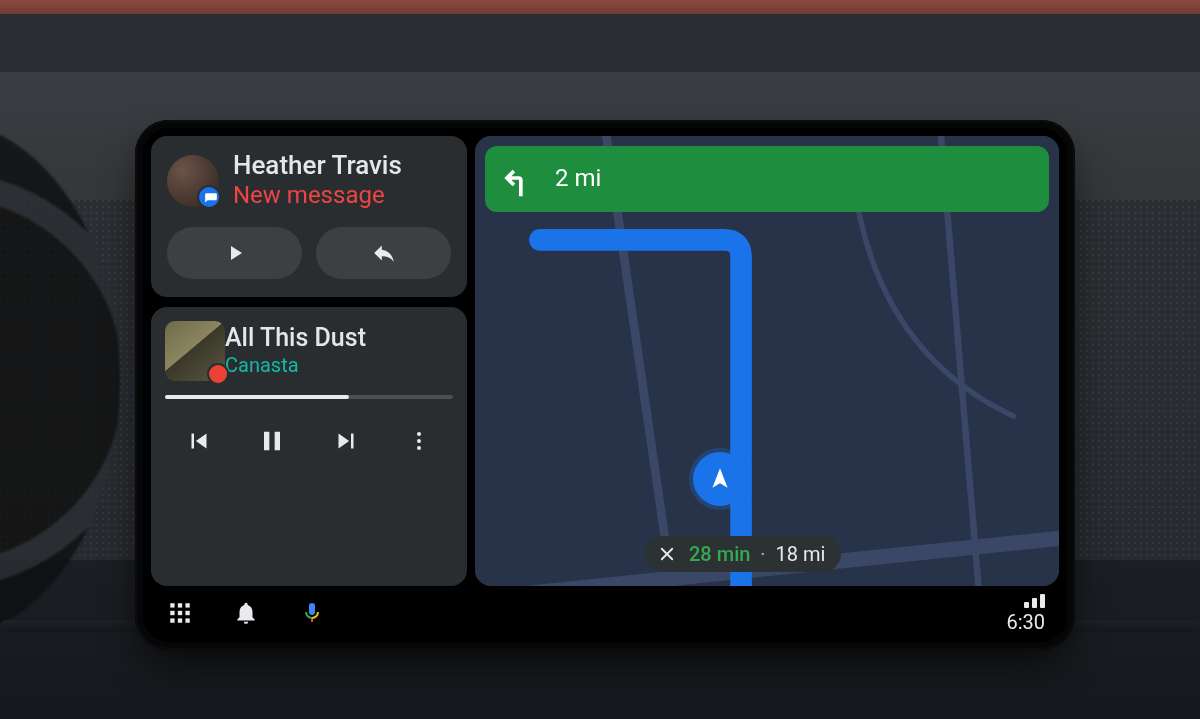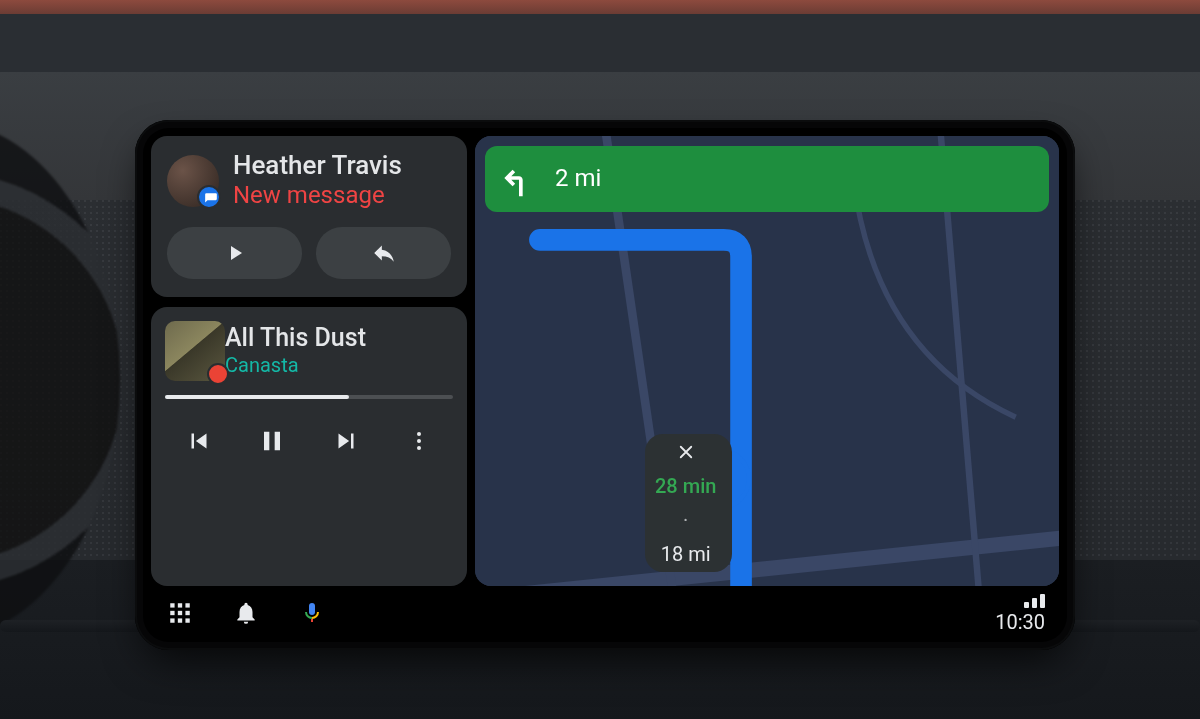--- a/index.html
+++ b/index.html
@@ -172,21 +172,20 @@
   .banner-dist{ font-size:24px; font-weight:400; line-height:1; }
   .banner-road{ font-size:24px; font-weight:500; margin-top:2px; line-height:1.1;}
   .eta-chip{
     position:absolute; left:170px; bottom:14px;
     display:flex; align-items:center; gap:10px;
     background:#2c3133;
     color:#e8eaed;
     border-radius:18px;
     padding:6px 16px 6px 10px;
     font-size:20px;
-    flex-direction:column;
   }
   .eta-chip .eta-time{ color:#34a853; font-weight:500;}
   .eta-chip .dot{ opacity:0.7; }
   .eta-close{
     width:24px; height:24px; display:flex; align-items:center; justify-content:center;
     color:#e8eaed; border:none; background:transparent; cursor:pointer; padding:0;
   }
 
   
   .sysbar{
@@ -358,18 +357,18 @@
             <path fill="#34a853" d="M7 11H5a7 7 0 0 0 7 7v-2a5 5 0 0 1-5-5z"></path>
           </svg>
         </button>
       </div>
       <div class="sys-right">
         <div class="signal">
           <span></span>
             <span></span>
             <span></span>
         </div>
-        <div class="clock">10:30</div>
+        <div class="clock">6:30</div>
       </div>
     </div>
 
   </div>
 </div>
 
 </body></html>

